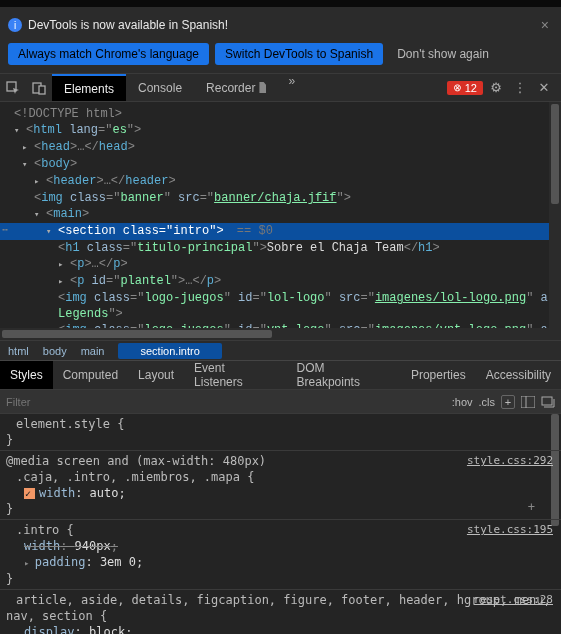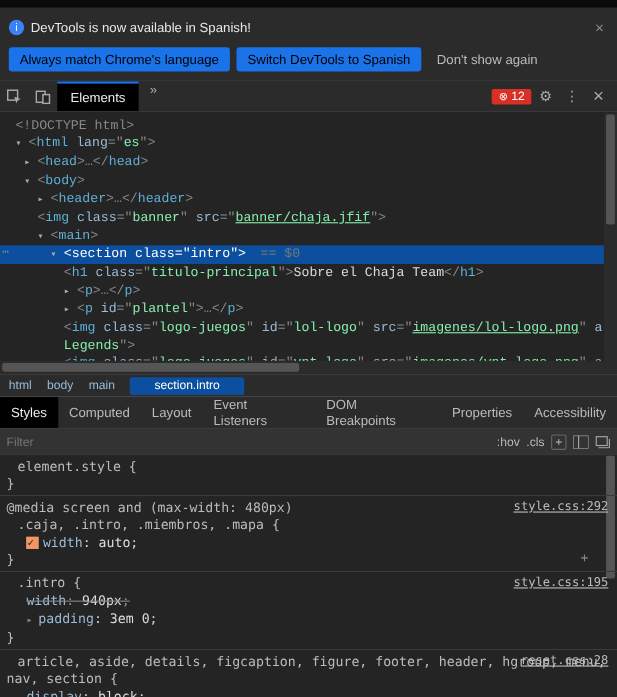--- a/index.html
+++ b/index.html
@@ -209,20 +209,25 @@
       </svg>
   </div>
   <div class="tb-icon">
     <svg width="15" height="14" viewBox="0 0 15 14">
         <rect x="1" y="2" width="8" height="10" fill="none" stroke="#aaa" stroke-width="1.3"></rect>
         <rect x="7" y="5" width="6" height="8" fill="#242424" stroke="#aaa" stroke-width="1.3"></rect>
       </svg>
   </div>
   <div class="tabs">
     <div class="tab active">Elements</div>
+    <div class="tab">Console</div>
+    <div class="tab">
+        <span>Recorder</span>
+        <span class="tab-rec-icon"></span>
+      </div>
     <div class="tab-more">»</div>
   </div>
   <div class="toolbar-right">
     <div class="err-badge">
         <span class="err-x">⊗</span>
         <span>12</span>
       </div>
     <div class="tb-right-icon">⚙</div>
     <div class="tb-right-icon">⋮</div>
     <div class="tb-right-icon">✕</div>

